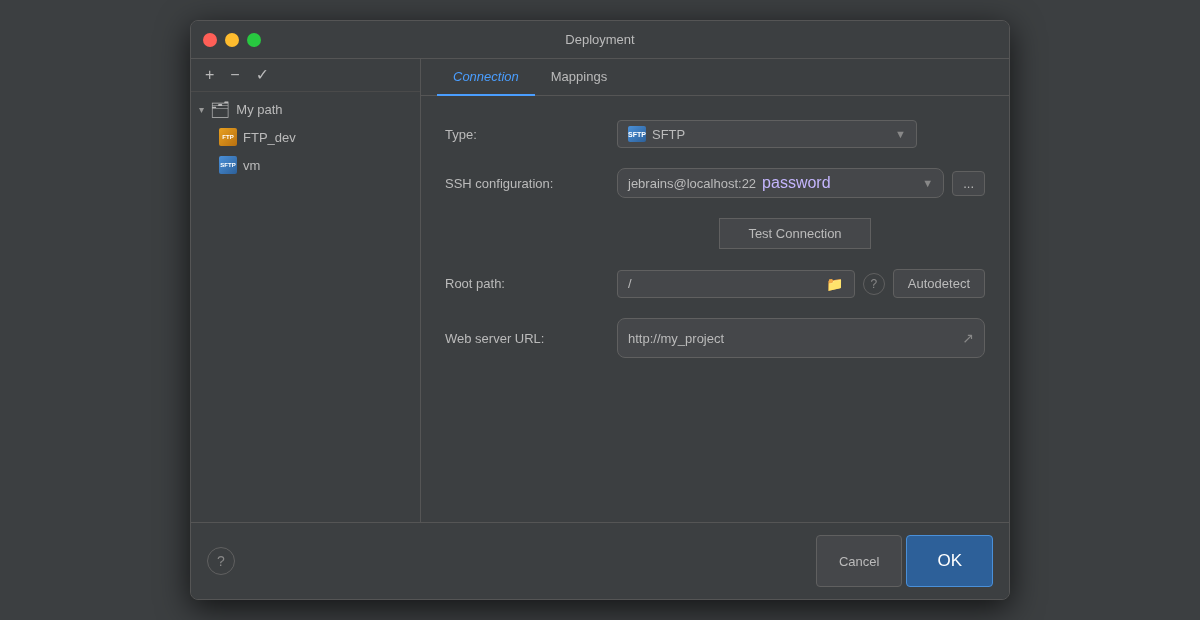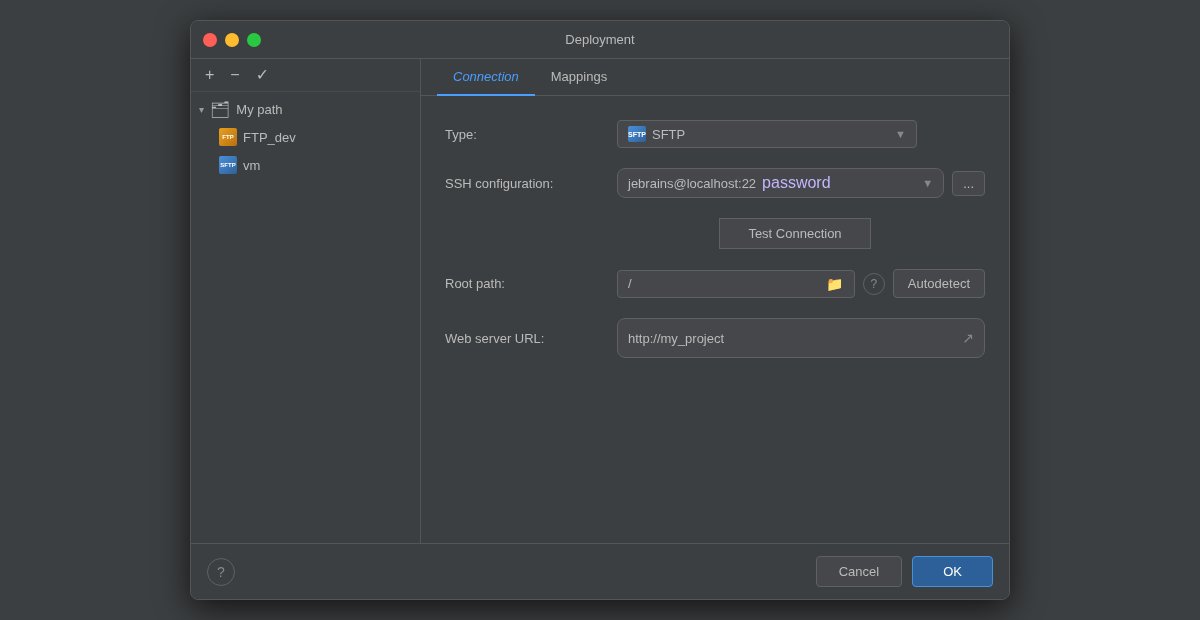--- a/index.html
+++ b/index.html
@@ -390,41 +390,41 @@
       display: flex;
       align-items: center;
       justify-content: center;
       color: #888;
       font-size: 14px;
       cursor: pointer;
     }
 
     .footer-buttons {
       display: flex;
-      gap: 10px;
+      gap: 4px;
       margin-left: auto;
     }
 
     .cancel-btn {
       background: #45474a;
       border: 1px solid #606060;
       border-radius: 4px;
       color: #bbbbbb;
       font-size: 13px;
       padding: 7px 22px;
       cursor: pointer;
     }
 
     .ok-btn {
       background: #2d6099;
       border: 1px solid #4a90d9;
       border-radius: 4px;
       color: #ffffff;
-      font-size: 13px;
-      padding: 7px 30px;
+      font-size: 17px;
+      padding: 15px 30px;
       cursor: pointer;
     }
   </style>
 </head>
 <body>
 
 <div class="dialog">
 
   <div class="title-bar">
     <div class="title-bar-buttons">

